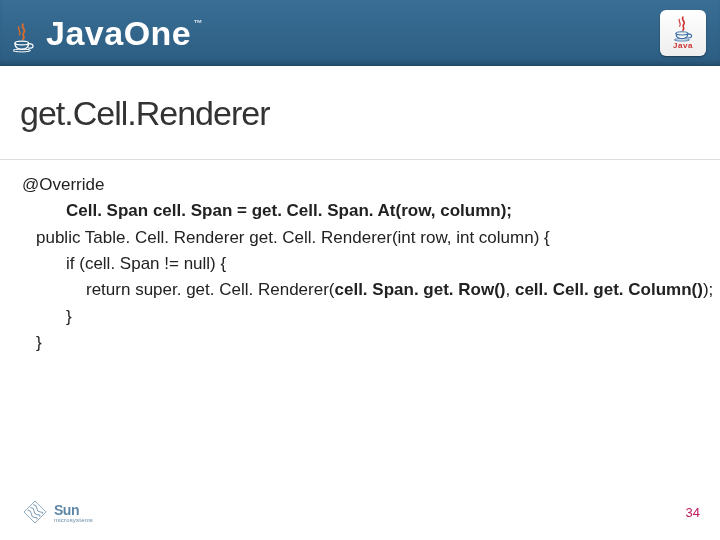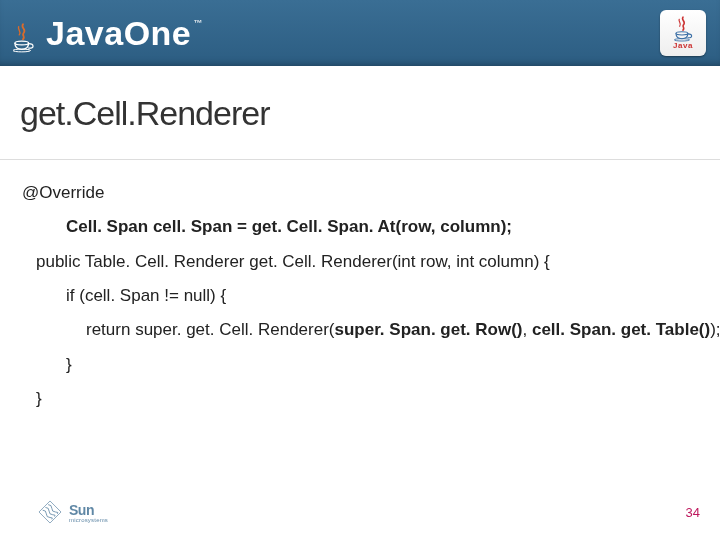--- a/index.html
+++ b/index.html
@@ -31,31 +31,30 @@
   .java-badge svg { width: 22px; height: 26px; }
   .java-badge-text { font-size: 8px; font-weight: 700; color: #c33; margin-top: -1px; letter-spacing: 0.5px; }
 
   .title-area { padding: 28px 8px 18px 20px; }
   .title {
     font-size: 34px; font-weight: 400; color: #333; letter-spacing: -1px;
   }
   .divider { height: 1px; background: #ddd; margin: 8px 0 0 0; }
 
   .content { padding: 12px 22px 0 22px; font-size: 17px; color: #222; line-height: 1.55; }
-  .content .line { white-space: pre; margin-top: 8px; }
+  .content .line { white-space: pre; }
   .content .i1 { padding-left: 14px; }
   .content .i2 { padding-left: 44px; }
   .content .i3 { padding-left: 64px; }
   .b { font-weight: 700; }
 
   .footer {
     position: absolute; bottom: 0; left: 0; right: 0; height: 56px;
     display: flex; align-items: center; justify-content: space-between;
     padding: 0 20px 0 22px;
-    margin-left: 15px;
   }
   .sun-logo { display: flex; align-items: center; gap: 6px; opacity: 0.75; }
   .sun-mark { width: 26px; height: 26px; }
   .sun-text { font-size: 14px; font-weight: 700; color: #2a5f87; letter-spacing: -0.5px; }
   .sun-sub { font-size: 6px; color: #2a5f87; letter-spacing: 0.2px; margin-top: -1px; }
   .page-num { font-size: 13px; color: #be185d; }
 </style>
 </head>
 <body>
 
@@ -92,21 +91,21 @@
   <div class="title-area">
     <div class="title">get.Cell.Renderer</div>
   </div>
   <div class="divider"></div>
 
   <div class="content">
     <div class="line">@Override</div>
     <div class="line i2"><span class="b">Cell. Span cell. Span = get. Cell. Span. At(row, column);</span></div>
     <div class="line i1">public Table. Cell. Renderer get. Cell. Renderer(int row, int column) {</div>
     <div class="line i2">if (cell. Span != null) {</div>
-    <div class="line i3"><span>return super. get. Cell. Renderer(</span><span class="b">super. Span. get. Row()</span><span>, </span><span class="b">cell. Span. get. Table()</span><span>);</span></div>
+    <div class="line i3"><span>return super. get. Cell. Renderer(</span><span class="b">cell. Span. get. Row()</span><span>, </span><span class="b">cell. Cell. get. Column()</span><span>);</span></div>
     <div class="line i2">}</div>
     <div class="line i1">}</div>
   </div>
 
   <div class="footer">
     <div class="sun-logo">
       <svg class="sun-mark" viewBox="0 0 40 40">
         <g transform="translate(20,20) rotate(45)">
           <rect x="-12" y="-12" width="24" height="24" fill="none" stroke="#2a5f87" stroke-width="1"></rect>
           <path d="M-10,-6 Q-6,-10 -2,-6 Q2,-2 6,-6 Q10,-10 10,-6" stroke="#2a5f87" stroke-width="1.2" fill="none"></path>

